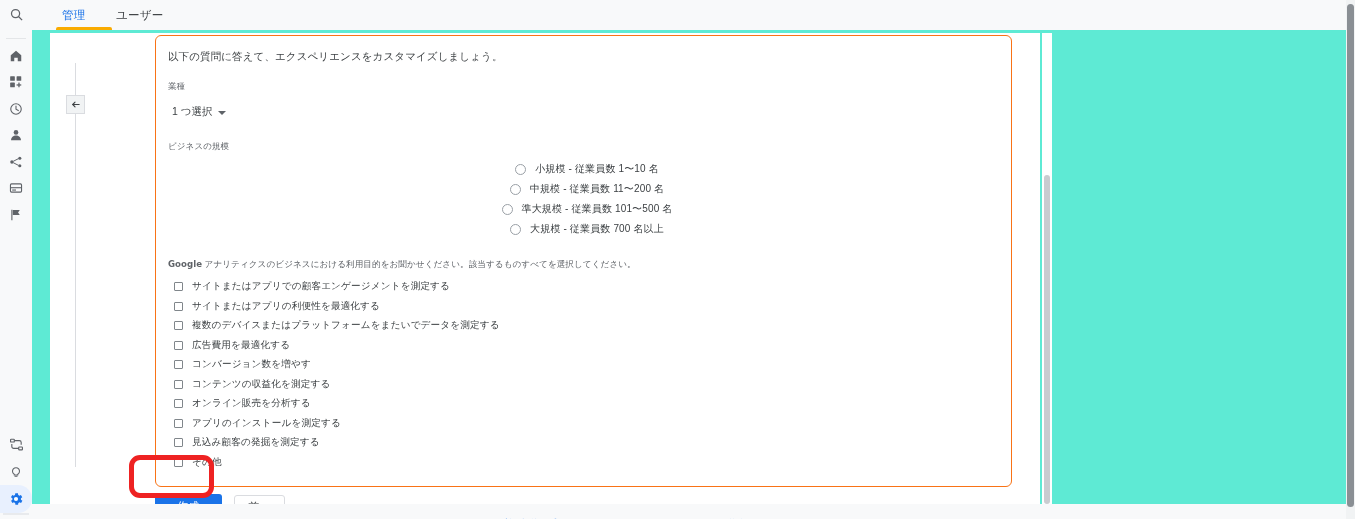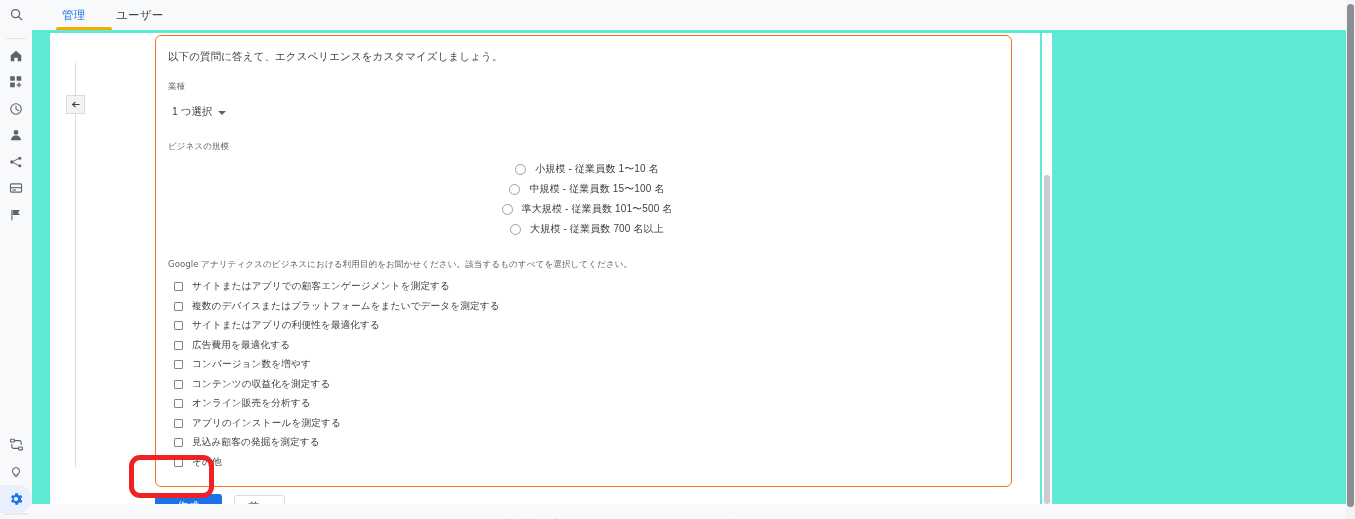--- a/index.html
+++ b/index.html
@@ -177,21 +177,21 @@
   .purpose-head {
     font-size: 8.6px;
     color: #5f6368;
     margin: 20px 0 6px 0;
     letter-spacing: .05px;
     white-space: nowrap;
   }
   .gword {
     color: #5f6368;
     font-family: "DejaVu Sans", sans-serif;
-    font-weight: 400;
+    font-weight: 700;
   }
 
   .chk-row {
     display: flex;
     align-items: center;
     gap: 9px;
     height: 19.5px;
   }
   .checkbox {
     width: 9px; height: 9px;
@@ -428,46 +428,46 @@
         </div>
 
         <p class="group-label">ビジネスの規模</p>
 
         <div class="opt-row">
           <span class="radio"></span>
           <span class="opt-text">小規模 - 従業員数 1〜10 名</span>
         </div>
         <div class="opt-row">
           <span class="radio"></span>
-          <span class="opt-text">中規模 - 従業員数 15〜100 名</span>
+          <span class="opt-text">中規模 - 従業員数 11〜200 名</span>
         </div>
         <div class="opt-row">
           <span class="radio"></span>
           <span class="opt-text">準大規模 - 従業員数 101〜500 名</span>
         </div>
         <div class="opt-row">
           <span class="radio"></span>
           <span class="opt-text">大規模 - 従業員数 700 名以上</span>
         </div>
 
         <p class="purpose-head">
           <span class="gword">Google</span><span> アナリティクスのビジネスにおける利用目的をお聞かせください。該当するものすべてを選択してください。</span>
         </p>
 
         <div class="chk-row">
           <span class="checkbox"></span>
           <span class="chk-text">サイトまたはアプリでの顧客エンゲージメントを測定する</span>
         </div>
         <div class="chk-row">
           <span class="checkbox"></span>
+          <span class="chk-text">サイトまたはアプリの利便性を最適化する</span>
+        </div>
+        <div class="chk-row">
+          <span class="checkbox"></span>
           <span class="chk-text">複数のデバイスまたはプラットフォームをまたいでデータを測定する</span>
-        </div>
-        <div class="chk-row">
-          <span class="checkbox"></span>
-          <span class="chk-text">サイトまたはアプリの利便性を最適化する</span>
         </div>
         <div class="chk-row">
           <span class="checkbox"></span>
           <span class="chk-text">広告費用を最適化する</span>
         </div>
         <div class="chk-row">
           <span class="checkbox"></span>
           <span class="chk-text">コンバージョン数を増やす</span>
         </div>
         <div class="chk-row">

